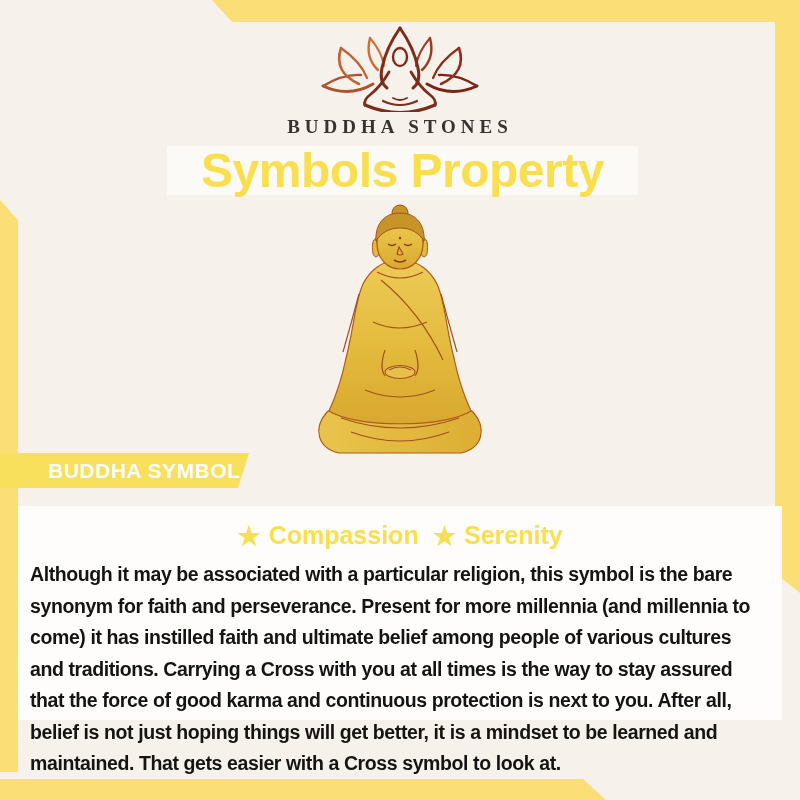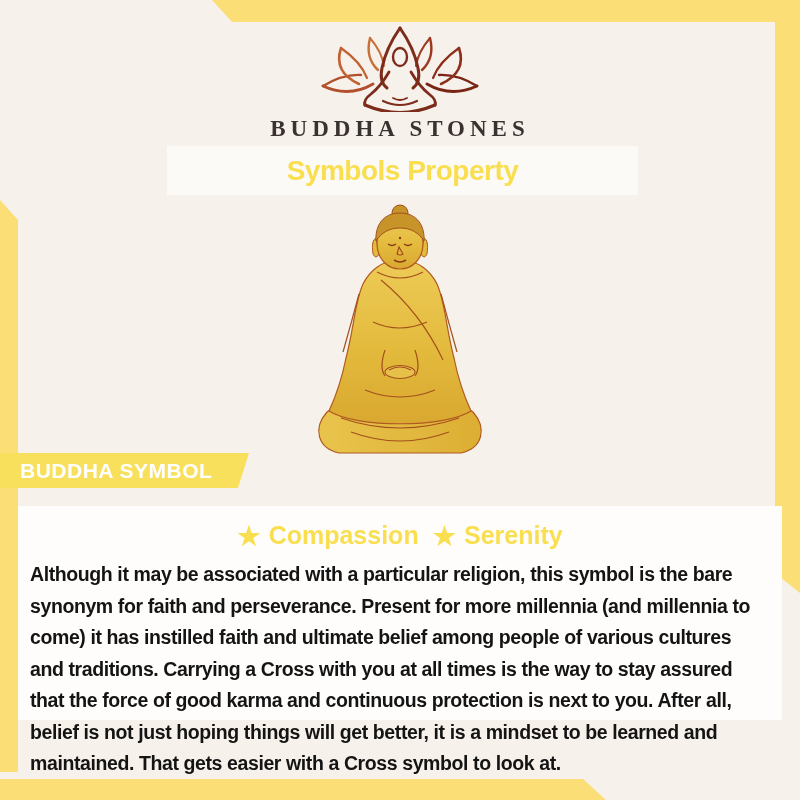--- a/index.html
+++ b/index.html
@@ -16,43 +16,43 @@
     clip-path:polygon(0 0,100% 0,100% 100%,0 calc(100% - 20px));}
   .accent-left{left:0;top:200px;width:18px;height:572px;
     clip-path:polygon(0 0,100% 20px,100% 100%,0 100%);}
   .accent-bottom{left:0;top:779px;width:606px;height:21px;
     clip-path:polygon(0 0,583px 0,100% 100%,0 100%);}
   
   .logo{position:absolute;left:0;top:24px;width:800px;text-align:center;}
   .logo svg{display:block;margin:0 auto;}
   .brand-name{
     display:block;margin-top:4px;
-    font-family:"Liberation Serif",serif;font-size:23px;font-weight:600;
+    font-family:"Liberation Serif",serif;font-size:19px;font-weight:600;
     letter-spacing:5px;color:#3A3230;
   }
   
   .title-box{
     position:absolute;left:167px;top:146px;width:471px;height:49px;
     background:#FCFAF6;display:flex;align-items:center;justify-content:center;
   }
   .title-box h1{
-    margin:0;font-size:28px;font-weight:bold;color:#F9DF4F;
+    margin:0;font-size:48px;font-weight:bold;color:#F9DF4F;
     letter-spacing:-0.5px;
   }
   
   .hero{position:absolute;left:293px;top:200px;width:214px;height:262px;}
   
   .label-ribbon{
     position:absolute;left:0;top:453px;width:249px;height:35px;
     background:#F9E05C;
     clip-path:polygon(0 0,100% 0,calc(100% - 11px) 100%,0 100%);
     display:flex;align-items:center;
   }
   .label-ribbon span{
-    padding-left:20px;color:#FFFFFF;font-size:21px;font-weight:bold;
+    padding-left:48px;color:#FFFFFF;font-size:21px;font-weight:bold;
     letter-spacing:0.5px;
   }
   
   .panel{
     position:absolute;left:18px;top:506px;width:764px;height:214px;
     background:#FEFDFB;
   }
   .traits{
     margin-top:15px;text-align:center;
     font-size:25px;font-weight:bold;color:#F9DF4F;letter-spacing:0;

